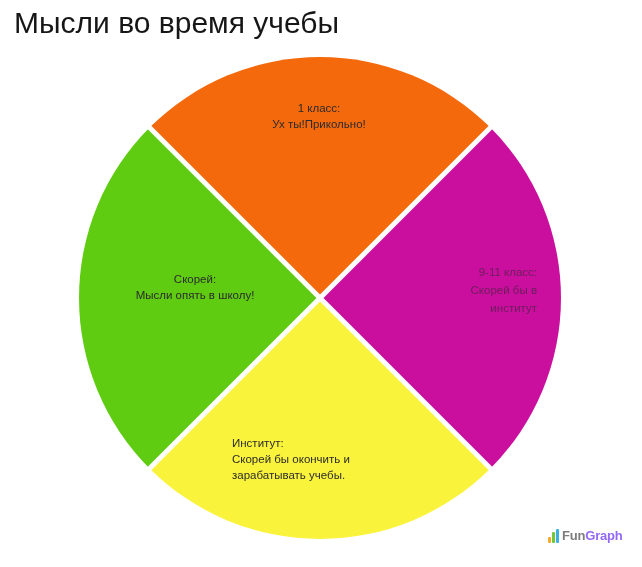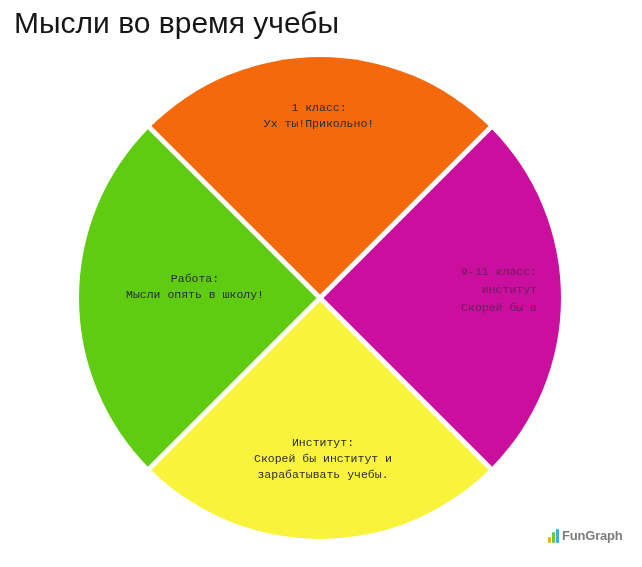--- a/index.html
+++ b/index.html
@@ -42,21 +42,20 @@
     width: 482px;
     height: 482px;
   }
 
   .slice-label {
     position: absolute;
     font-size: 11.5px;
     line-height: 16px;
     white-space: nowrap;
     text-align: center;
-    font-family: Liberation Mono, monospace;
   }
   .slice-label.dark { color: #2b2b2b; }
   .slice-label.magenta-text {
     color: #6b1f5c;
     text-align: right;
     line-height: 18px;
     font-size: 11.5px;
   }
 
   #label-first-grade {
@@ -73,21 +72,21 @@
   #label-work {
     left: 28px;
     top: 214px;
     width: 176px;
     text-align: center;
   }
   #label-institute {
     left: 153px;
     top: 378px;
     width: 182px;
-    text-align: center;
+    text-align: left;
   }
 
   #watermark {
     position: absolute;
     left: 548px;
     top: 529px;
     display: flex;
     align-items: flex-end;
     gap: 3px;
     opacity: 0.92;
@@ -106,21 +105,21 @@
   #wm-bar-1 { height: 6px;  background: #f0a31b; }
   #wm-bar-2 { height: 11px; background: #63c52b; }
   #wm-bar-3 { height: 14px; background: #2fa8e0; }
   #watermark-text {
     font-size: 13px;
     font-weight: bold;
     letter-spacing: -0.2px;
     line-height: 14px;
   }
   #watermark-text .fun { color: #737373; }
-  #watermark-text .graph { color: #737373; }
+  #watermark-text .graph { color: #8b5cf6; }
 </style>
 </head>
 <body>
 
 <div id="page-title">Мысли во время учебы</div>
 
 <div id="pie-wrap">
 
   <svg id="pie-chart" viewBox="0 0 482 482">
 
@@ -141,32 +140,32 @@
     </g>
   </svg>
 
   <div class="slice-label dark" id="label-first-grade">
     <div>1 класс:</div>
     <div>Ух ты!Прикольно!</div>
   </div>
 
   <div class="slice-label magenta-text" id="label-high-school">
     <div>9-11 класс:</div>
+    <div>Скорей бы в</div>
     <div>институт</div>
-    <div>Скорей бы в</div>
   </div>
 
   <div class="slice-label dark" id="label-work">
-    <div>Работа:</div>
+    <div>Скорей:</div>
     <div>Мысли опять в школу!</div>
   </div>
 
   <div class="slice-label dark" id="label-institute">
     <div>Институт:</div>
-    <div>Скорей бы институт и</div>
+    <div>Скорей бы окончить и</div>
     <div>зарабатывать учебы.</div>
   </div>
 
 </div>
 
 <div id="watermark">
   <div id="watermark-bars">
     <i id="wm-bar-1"></i>
     <i id="wm-bar-2"></i>
     <i id="wm-bar-3"></i>

